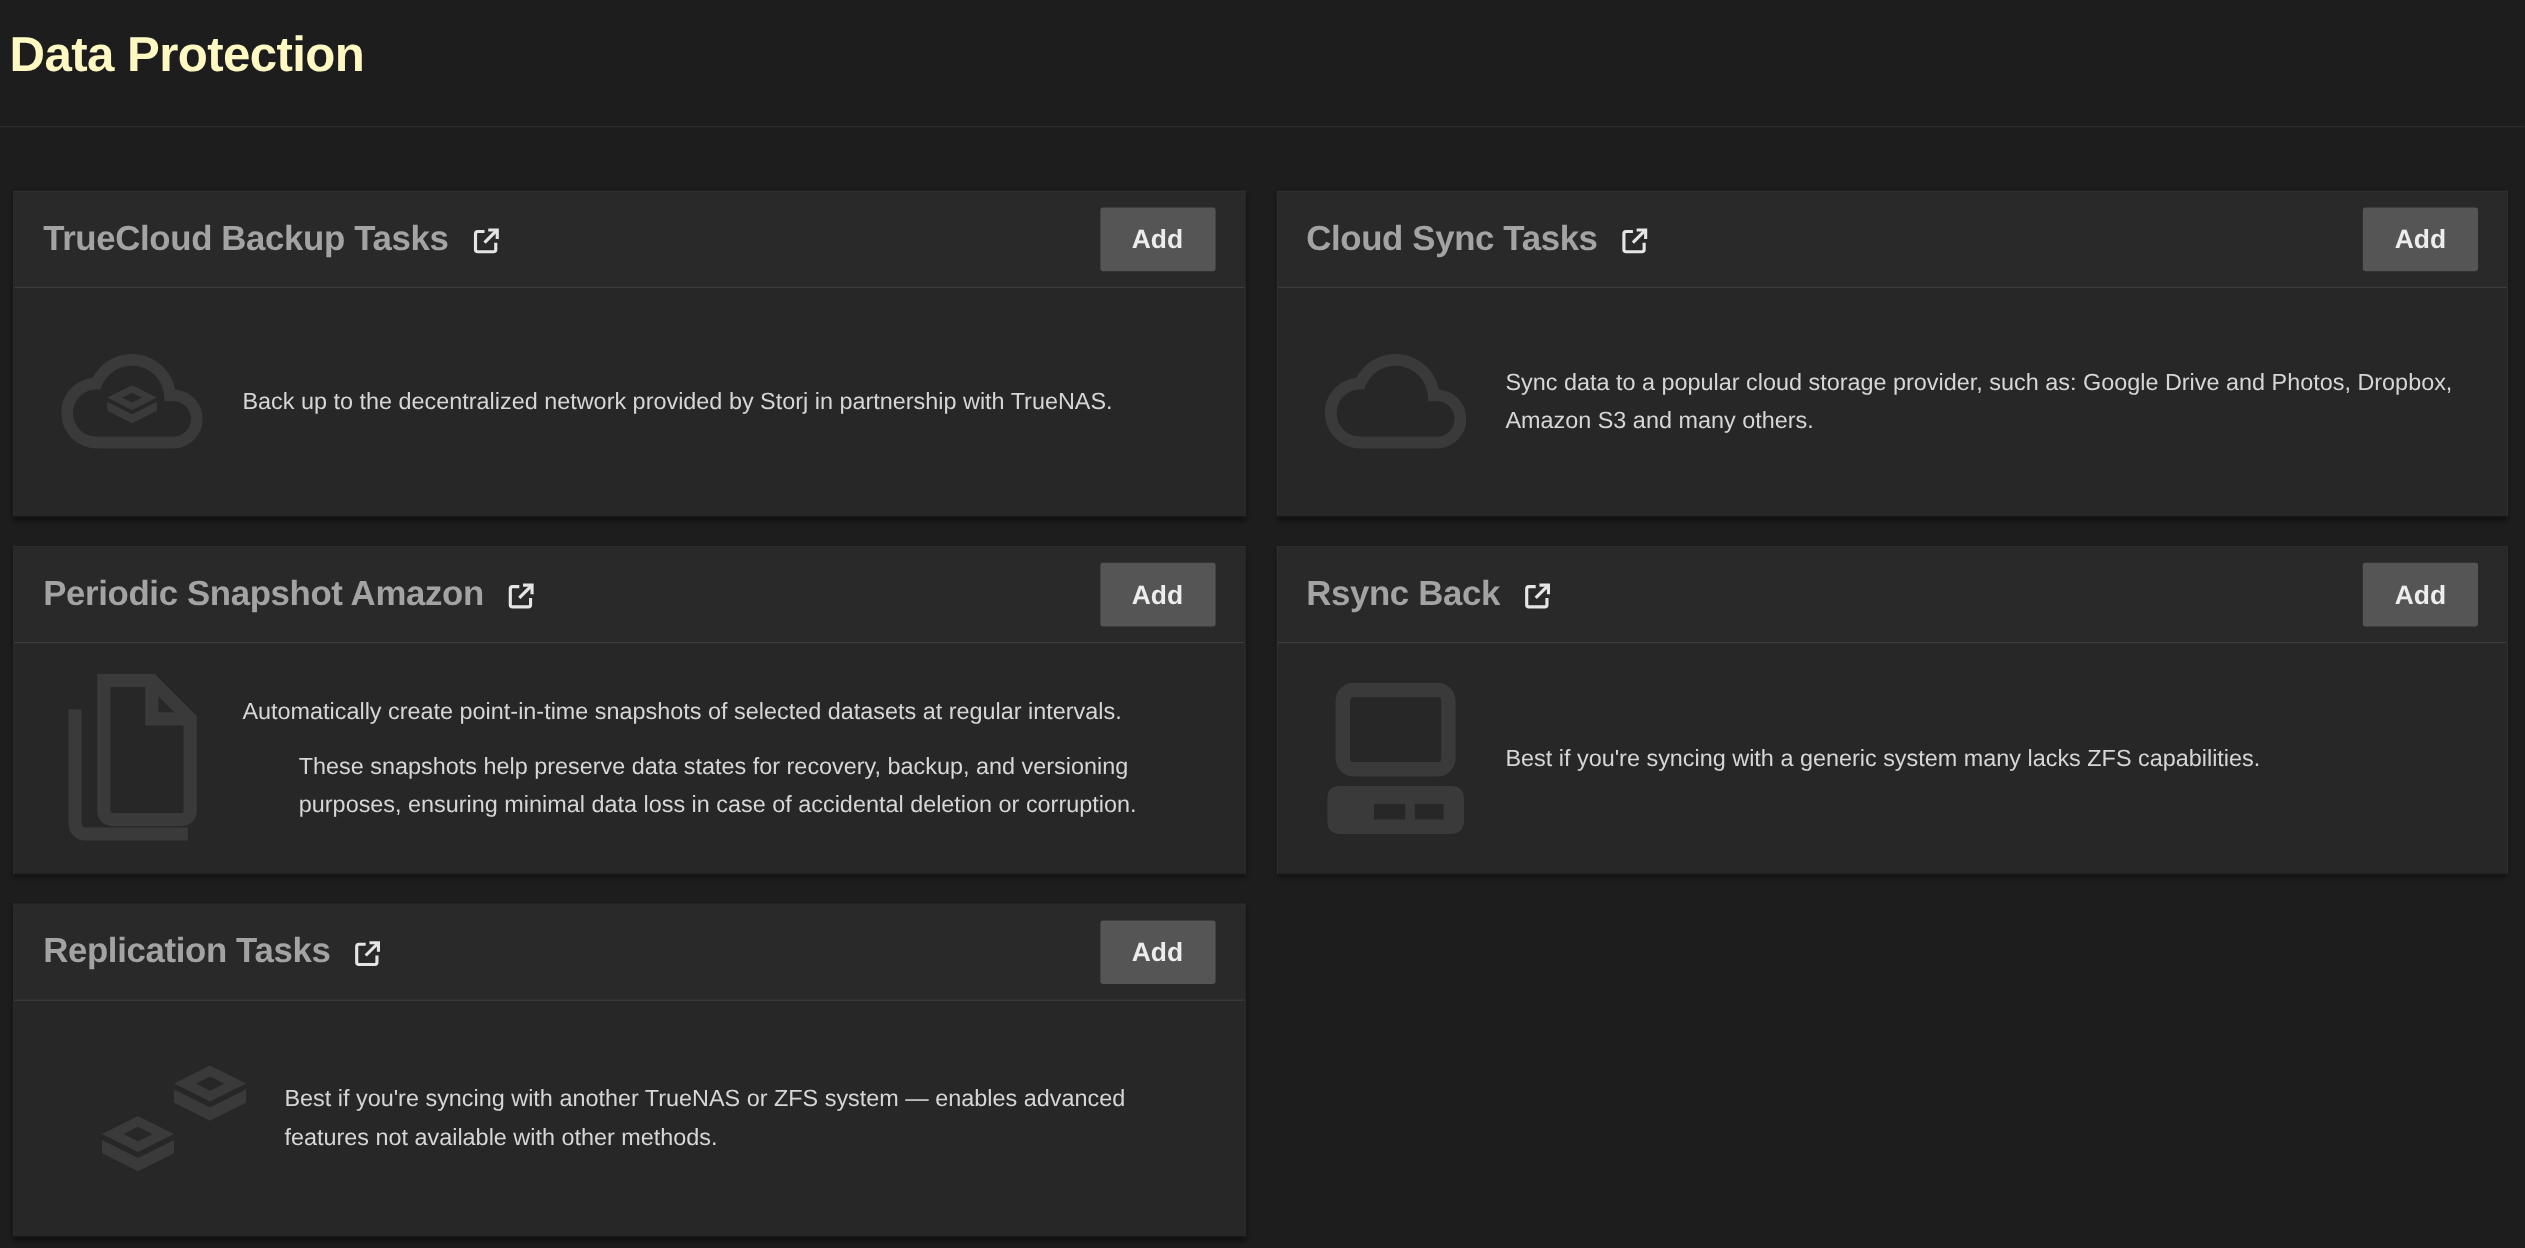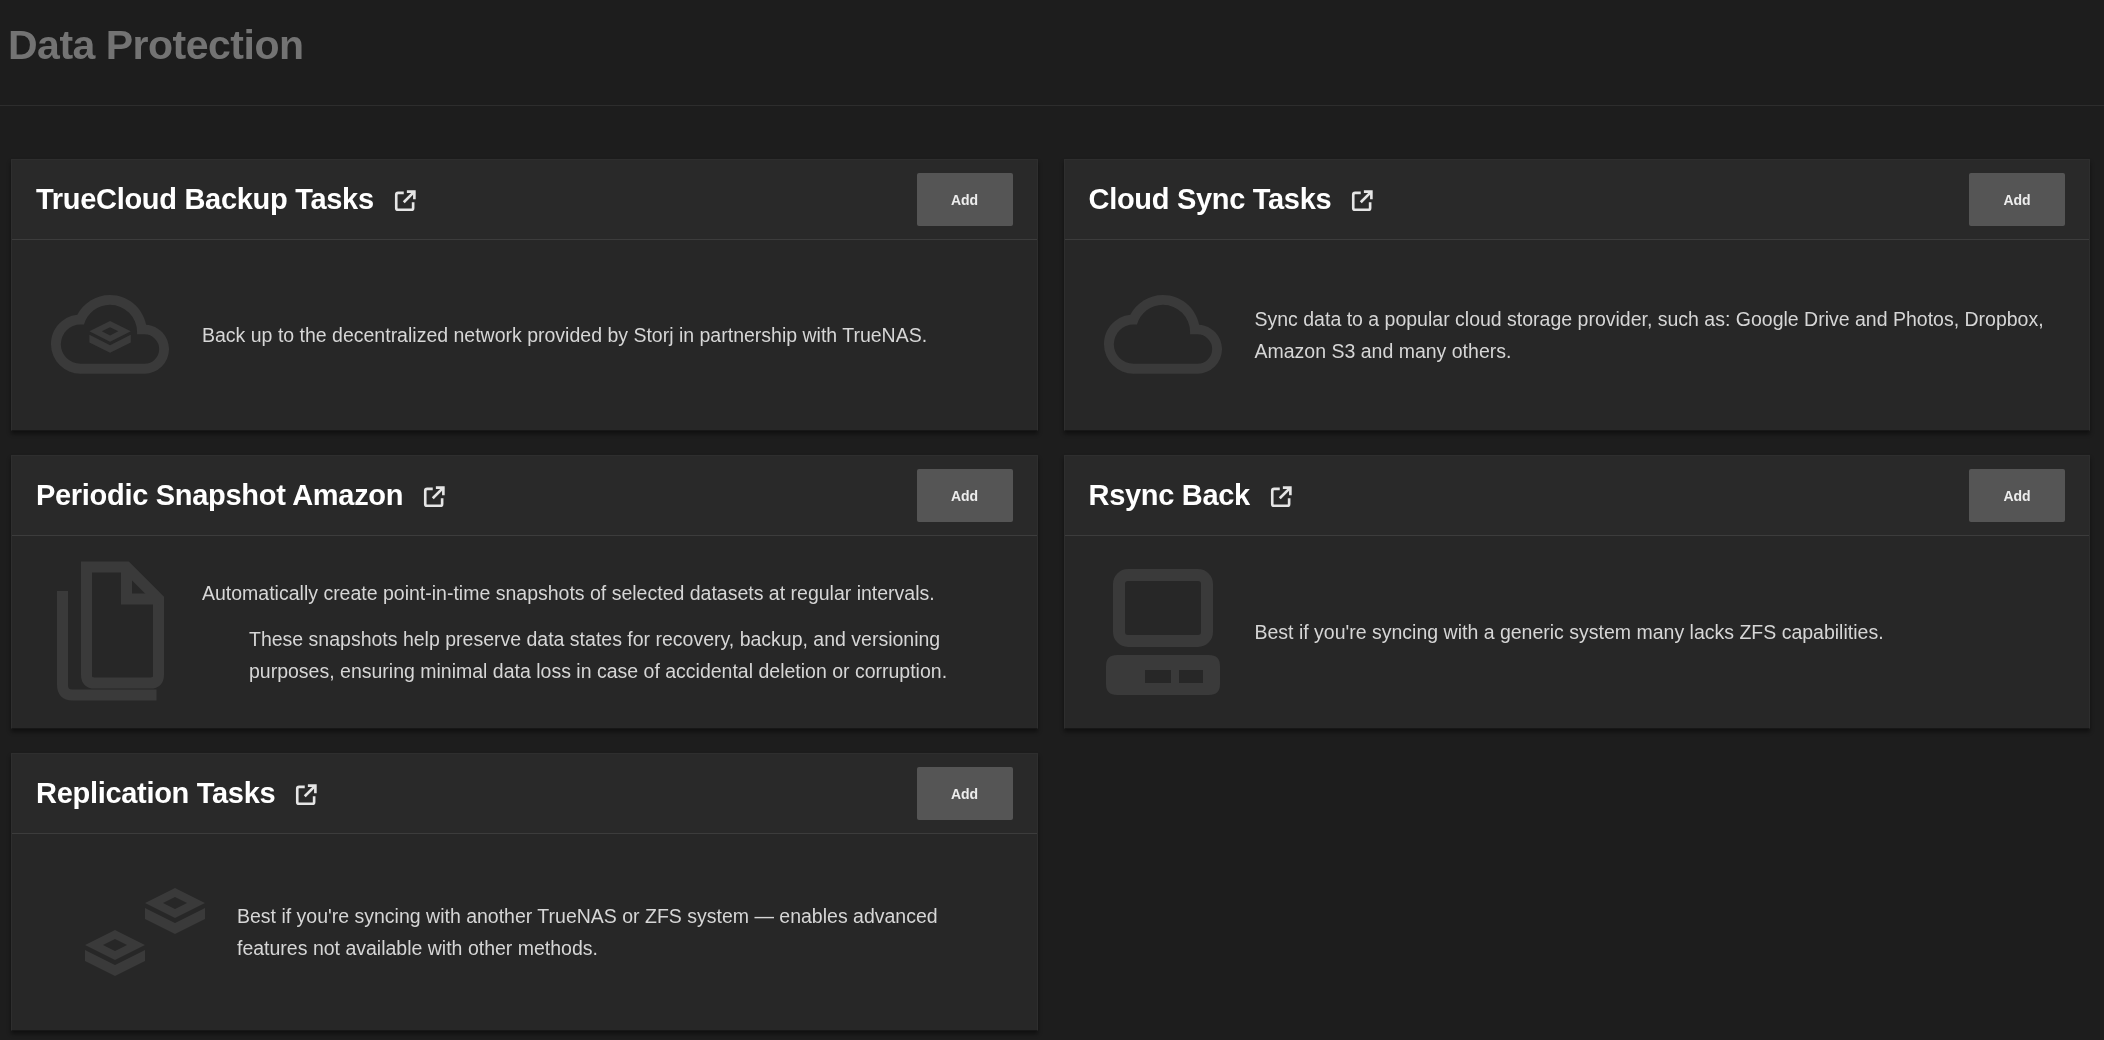--- a/index.html
+++ b/index.html
@@ -5,21 +5,21 @@
   * { box-sizing: border-box; }
   html,body { margin:0; padding:0; }
   body {
     width: 2104px; min-height: 1040px;
     background: #1d1d1d;
     font-family: "Liberation Sans", sans-serif;
     color: #d6d6d6;
     overflow-x: hidden;
   }
   .page-title {
-    font-size: 41px; font-weight: 700; color: #737373;
+    font-size: 41px; font-weight: 700; color: #fef9c3;
     letter-spacing: -0.5px; line-height: 1.18;
     margin: 21px 12px 0 8px;
   }
   .title-divider { height: 1px; background: #2d2d2d; margin-top: 36px; }
   .cards-grid {
     display: grid; grid-template-columns: 1fr 1fr;
     column-gap: 26px; row-gap: 24px;
     margin: 53px 14px 20px 11px;
   }
   .card {
@@ -28,29 +28,29 @@
     box-shadow: 0 3px 4px rgba(0,0,0,.45);
   }
   .card-header {
     height: 80px; background: #292929;
     border-bottom: 1px solid #3c3c3c;
     display: flex; align-items: center;
     padding: 0 24px;
   }
   .card-title {
     margin: 0; display: flex; align-items: center; gap: 16px;
-    font-size: 29px; font-weight: 700; color: #ffffff;
+    font-size: 29px; font-weight: 700; color: #a3a3a3;
     letter-spacing: -0.3px; white-space: nowrap;
   }
   .ext-icon { color: #e5e5e5; margin-top: 3px; flex: none; }
   .add-btn {
     margin-left: auto; width: 96px; height: 53px;
     background: #555555; color: #ededed;
     border: none; border-radius: 2px;
-    font-family: inherit; font-size: 14px; font-weight: 600;
+    font-family: inherit; font-size: 22px; font-weight: 600;
     cursor: pointer;
   }
   .card-body {
     display: flex; align-items: center;
     padding: 20px 36px 20px 24px;
   }
   .card:nth-child(1) .card-body, .card:nth-child(2) .card-body { min-height: 190px; }
   .card:nth-child(3) .card-body, .card:nth-child(4) .card-body { min-height: 192px; }
   .card:nth-child(5) .card-body { min-height: 196px; margin-left: 35px; }
   .icon-box {

